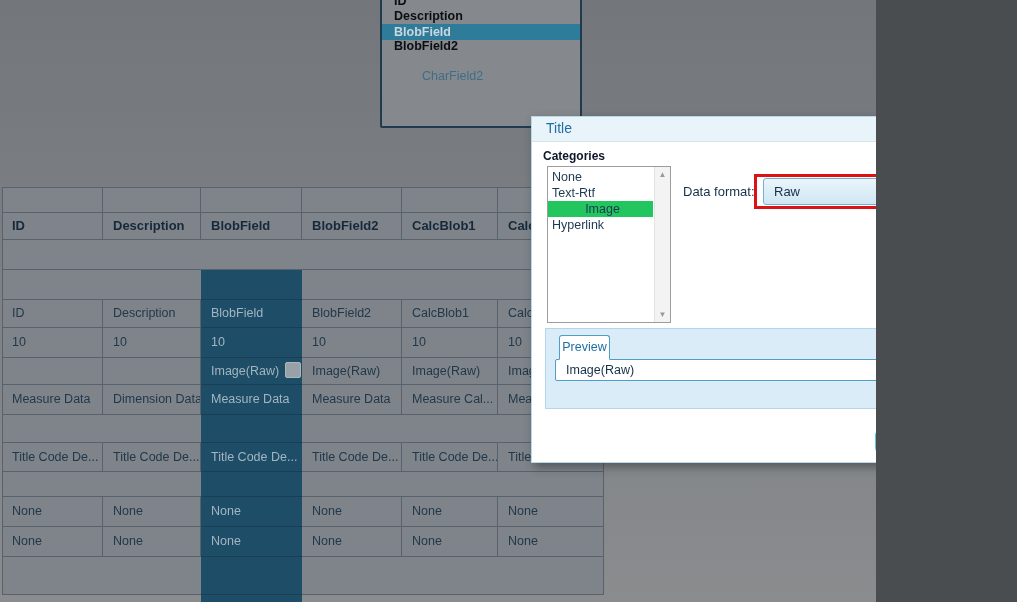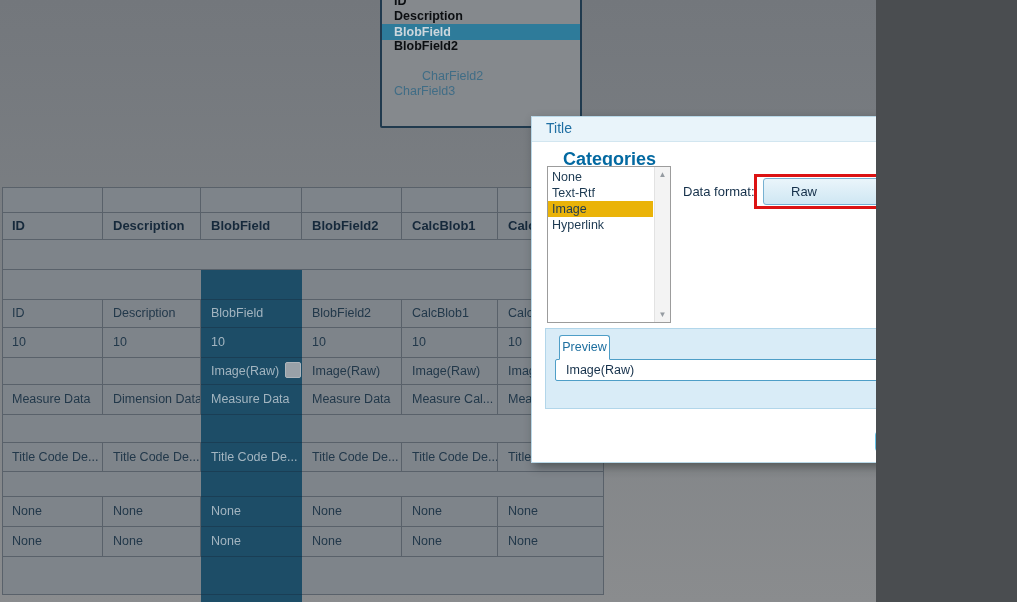--- a/index.html
+++ b/index.html
@@ -45,46 +45,46 @@
     position:absolute;left:531px;top:116px;width:480px;height:347px;
     box-sizing:border-box;background:#ffffff;border:1px solid #b9d8e8;
     box-shadow:3px 4px 9px rgba(25,28,30,0.45);
   }
   #dlg-titlebar{
     position:absolute;left:0;top:0;right:0;height:24px;
     background:#e9f4fa;border-bottom:1px solid #d2e6f0;
   }
   #dlg-title{position:absolute;left:14px;top:3px;font-size:14px;color:#1f6fa3;}
   #dlg-close{position:absolute;right:10px;top:3px;font-size:14px;color:#41606f;cursor:default;}
-  #cat-label{position:absolute;left:31px;top:32px;font-size:18px;font-weight:bold;color:#0369a1;}
+  #cat-label{position:absolute;left:11px;top:32px;font-size:12px;font-weight:bold;color:#0f172a;}
   #listbox{
     position:absolute;left:15px;top:49px;width:124px;height:157px;
     box-sizing:border-box;background:#fff;border:1px solid #9c9c9c;
   }
   .cat-item{
     position:absolute;left:0;width:calc(100% - 17px);height:16px;line-height:16px;
     box-sizing:border-box;padding-left:4px;font-size:12.5px;color:#1d3a52;white-space:nowrap;
   }
-  .cat-item.sel{background:#eab308;}
+  .cat-item.sel{background:#22c55e;text-align:center;}
   #lb-scrollbar{
     position:absolute;right:0;top:0;width:16px;height:100%;
     background:#f3f3f3;border-left:1px solid #e2e2e2;box-sizing:border-box;
   }
   .sb-arrow{position:absolute;left:0;right:0;text-align:center;font-size:8px;color:#959ba1;}
   .sb-up{top:3px;} .sb-down{bottom:3px;}
   #df-label{position:absolute;left:151px;top:61px;height:27px;line-height:27px;font-size:13px;color:#15304a;}
   #red-box{
     position:absolute;left:222px;top:57px;width:227px;height:35px;
     box-sizing:border-box;border:3px solid #dc1313;
   }
   #dropdown{
     position:absolute;left:6px;top:1px;width:202px;height:27px;
     box-sizing:border-box;border:1px solid #77b1d2;border-radius:3px;
     background:linear-gradient(180deg,#eaf5fb,#cfe7f3);
-    font-size:13px;color:#15304a;line-height:25px;padding-left:27px;cursor:default;
+    font-size:13px;color:#15304a;line-height:25px;padding-left:10px;cursor:default;
   }
   #dd-arrow{position:absolute;right:9px;top:0;height:27px;line-height:27px;font-size:9px;color:#1d4158;}
   #preview-box{
     position:absolute;left:13px;top:211px;width:463px;height:81px;
     box-sizing:border-box;background:#d9ecf7;border:1px solid #b2d6ea;
   }
   #preview-tab{
     position:absolute;left:13px;top:6px;width:51px;height:25px;z-index:2;
     box-sizing:border-box;background:#fff;border:1px solid #4e9ec7;border-bottom:1px solid #fff;
     border-radius:3px 3px 0 0;font-size:12.5px;color:#1e6f9f;text-align:center;line-height:23px;
@@ -107,21 +107,20 @@
 <body>
 
 <div id="stage">
 
   <div id="field-list">
       <div class="fl-item fl-bold" style="top: 28px;">ID</div>
       <div class="fl-item fl-bold" style="top: 43px;">Description</div>
       <div class="fl-item fl-selected" style="top: 58px;">BlobField</div>
       <div class="fl-item fl-bold" style="top: 73px;">BlobField2</div>
       <div class="fl-item fl-muted" style="top: 103px; padding-left: 40px;">CharField2</div>
-      <div class="fl-item fl-muted" style="top: 118px;">CharField3</div>
     </div>
 
   <div id="grid-bg"></div>
   <div id="grid-highlight" style="background: rgb(29, 77, 103);"></div>
   <div id="grid-cells">
       <div class="gcell vb" style="left: 2px; top: 188px; width: 101px; height: 25px; line-height: 24px;"></div>
       <div class="gcell vb" style="left: 103px; top: 188px; width: 98px; height: 25px; line-height: 24px;"></div>
       <div class="gcell vb" style="left: 201px; top: 188px; width: 101px; height: 25px; line-height: 24px;"></div>
       <div class="gcell vb" style="left: 302px; top: 188px; width: 100px; height: 25px; line-height: 24px;"></div>
       <div class="gcell vb" style="left: 402px; top: 188px; width: 96px; height: 25px; line-height: 24px;"></div>

